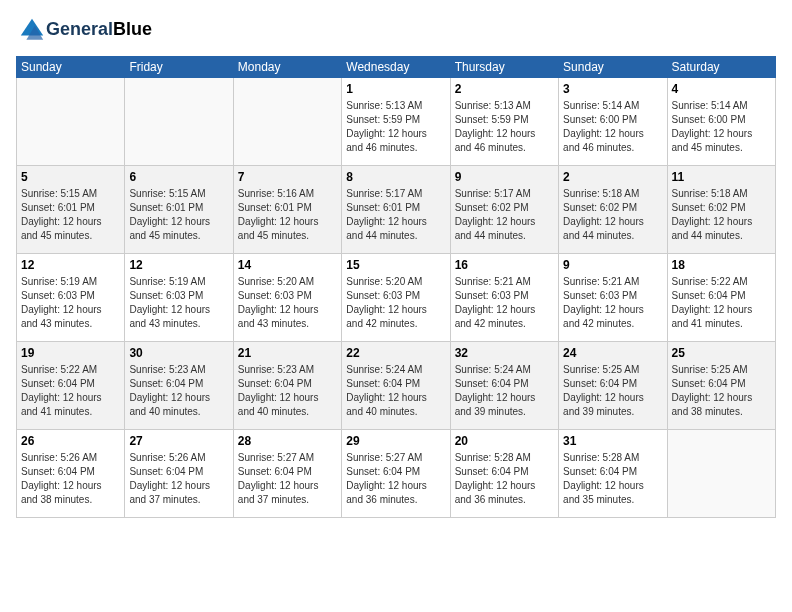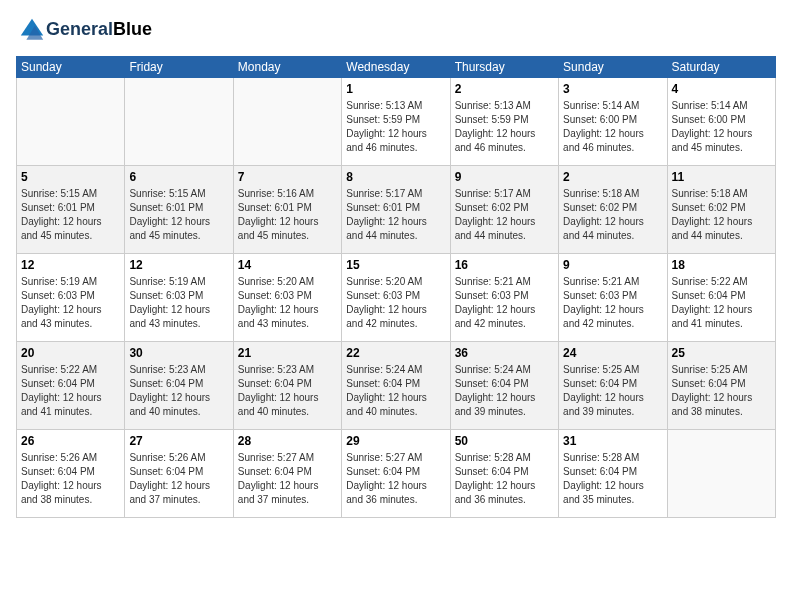--- a/index.html
+++ b/index.html
@@ -249,21 +249,21 @@
         <td>
           <div class="day-num">18</div>
           <div class="day-info" style="white-space: pre-line;">Sunrise: 5:22 AM
 Sunset: 6:04 PM
 Daylight: 12 hours
 and 41 minutes.</div>
         </td>
       </tr>
       <tr>
         <td>
-          <div class="day-num">20</div>
+          <div class="day-num">19</div>
           <div class="day-info" style="white-space: pre-line;">Sunrise: 5:22 AM
 Sunset: 6:04 PM
 Daylight: 12 hours
 and 41 minutes.</div>
         </td>
         <td>
           <div class="day-num">30</div>
           <div class="day-info" style="white-space: pre-line;">Sunrise: 5:23 AM
 Sunset: 6:04 PM
 Daylight: 12 hours
@@ -277,21 +277,21 @@
 and 40 minutes.</div>
         </td>
         <td>
           <div class="day-num">22</div>
           <div class="day-info" style="white-space: pre-line;">Sunrise: 5:24 AM
 Sunset: 6:04 PM
 Daylight: 12 hours
 and 40 minutes.</div>
         </td>
         <td>
-          <div class="day-num">36</div>
+          <div class="day-num">32</div>
           <div class="day-info" style="white-space: pre-line;">Sunrise: 5:24 AM
 Sunset: 6:04 PM
 Daylight: 12 hours
 and 39 minutes.</div>
         </td>
         <td>
           <div class="day-num">24</div>
           <div class="day-info" style="white-space: pre-line;">Sunrise: 5:25 AM
 Sunset: 6:04 PM
 Daylight: 12 hours
@@ -328,21 +328,21 @@
 and 37 minutes.</div>
         </td>
         <td>
           <div class="day-num">29</div>
           <div class="day-info" style="white-space: pre-line;">Sunrise: 5:27 AM
 Sunset: 6:04 PM
 Daylight: 12 hours
 and 36 minutes.</div>
         </td>
         <td>
-          <div class="day-num">50</div>
+          <div class="day-num">20</div>
           <div class="day-info" style="white-space: pre-line;">Sunrise: 5:28 AM
 Sunset: 6:04 PM
 Daylight: 12 hours
 and 36 minutes.</div>
         </td>
         <td>
           <div class="day-num">31</div>
           <div class="day-info" style="white-space: pre-line;">Sunrise: 5:28 AM
 Sunset: 6:04 PM
 Daylight: 12 hours

